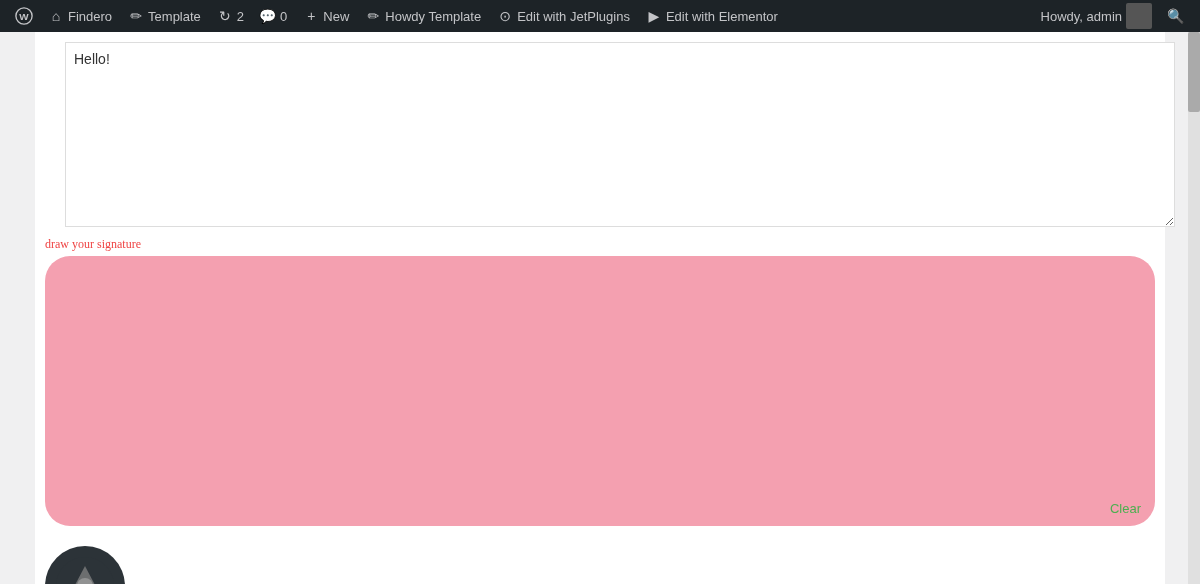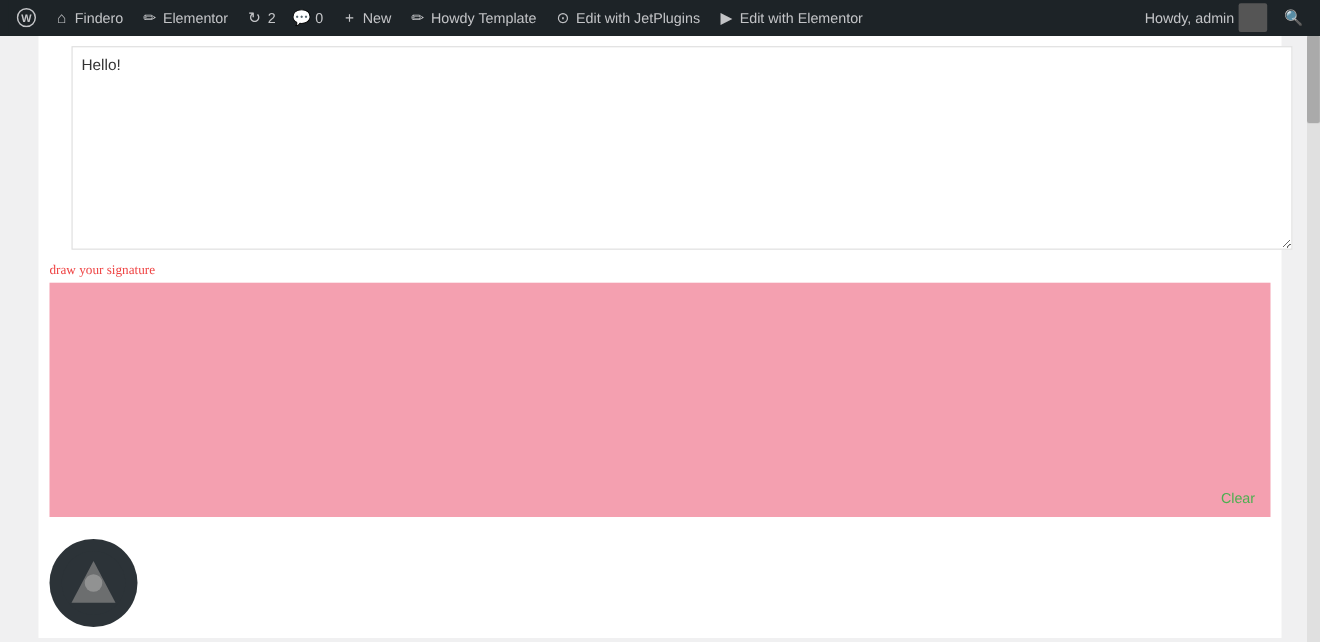--- a/index.html
+++ b/index.html
@@ -93,23 +93,24 @@
     .signature-label {
       font-size: 12px;
       color: #ef4444;
       margin-bottom: 4px;
       font-style: normal;
       font-family: Georgia, serif;
     }
     .signature-pad {
       background: #f4a0b0;
       width: 100%;
-      height: 213px;
+      height: 270px;
       position: relative;
       cursor: crosshair;
+      border-radius: 25px;
     }
     .clear-btn {
       position: absolute;
       bottom: 8px;
       right: 8px;
       background: none;
       border: none;
       color: #4caf50;
       font-size: 13px;
       cursor: pointer;
@@ -160,21 +161,21 @@
     </svg>
   </div>
 
   <a class="ab-item">
     <span class="ab-icon">⌂</span>
     <span>Findero</span>
   </a>
 
   <a class="ab-item">
     <span class="ab-icon">✏</span>
-    <span>Elementor</span>
+    <span>Template</span>
   </a>
 
   <a class="ab-item">
     <span class="ab-icon">↻</span>
     <span>2</span>
   </a>
 
   <a class="ab-item">
     <span class="ab-icon">💬</span>
     <span>0</span>

